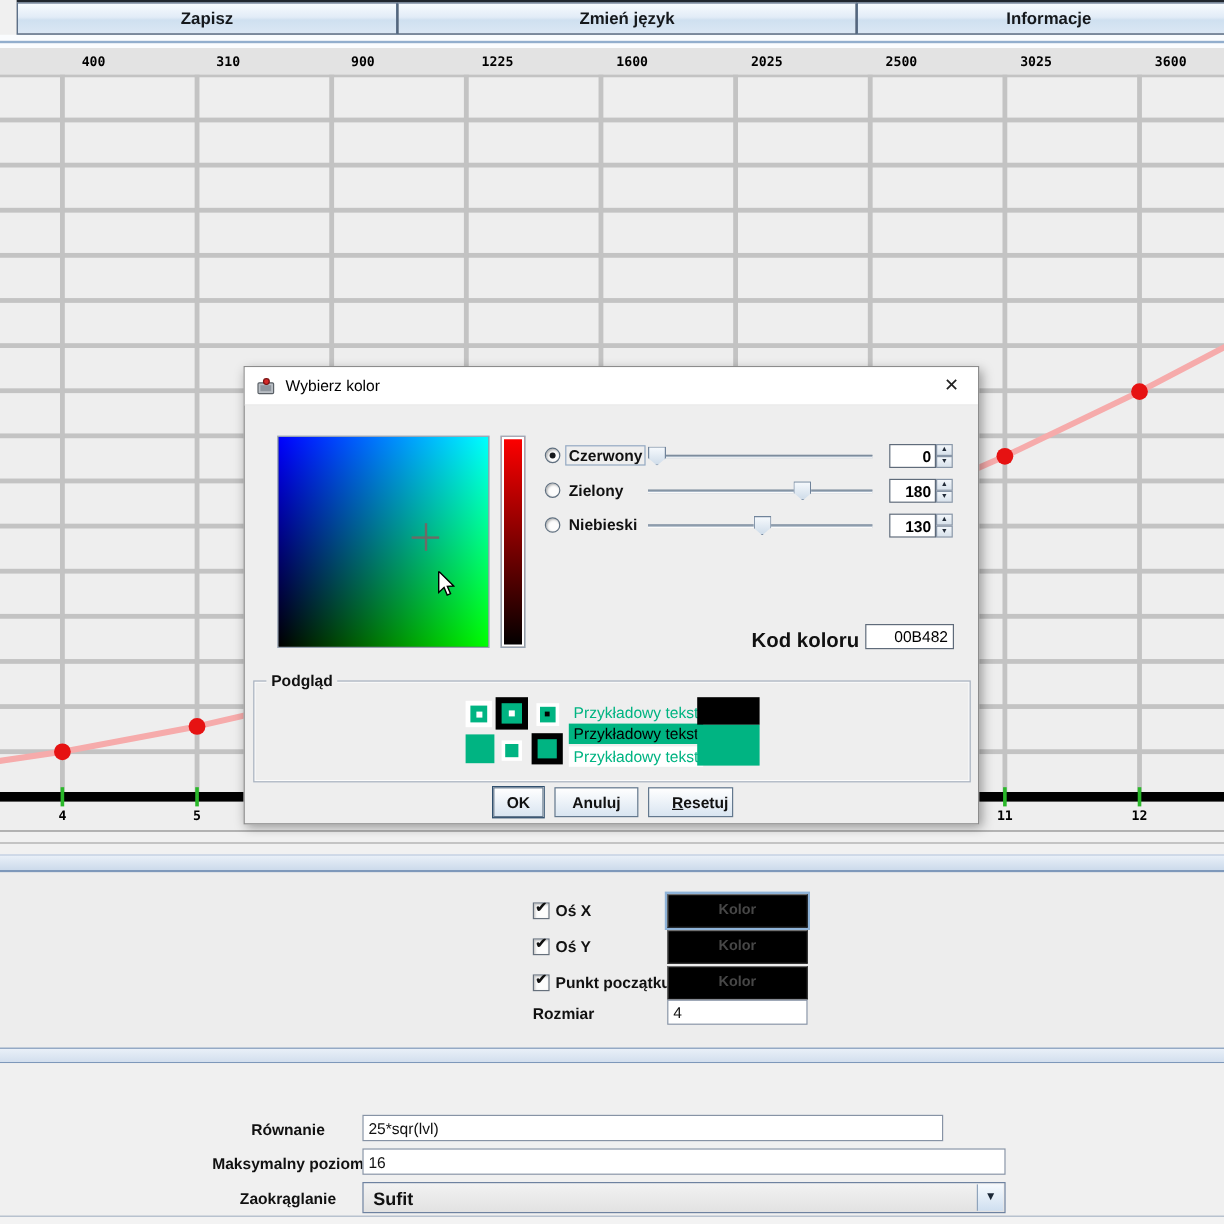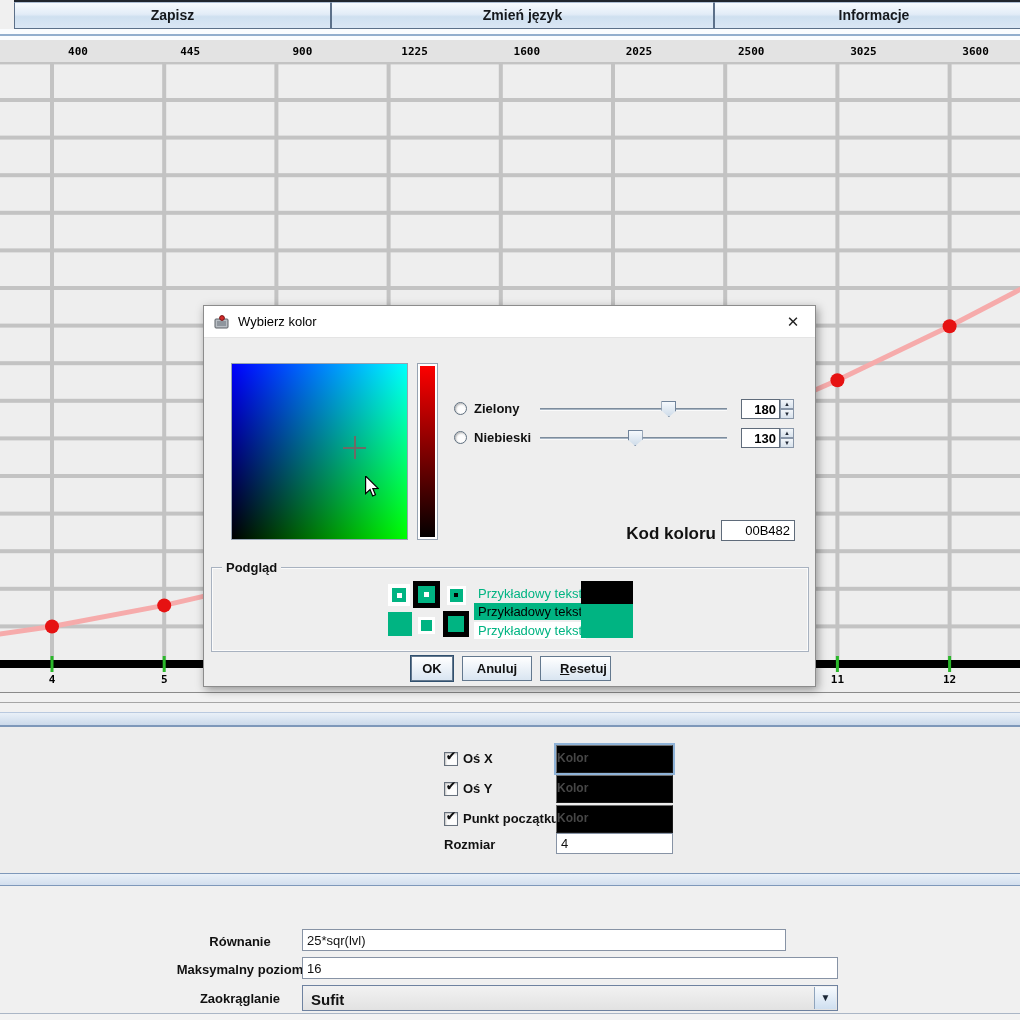--- a/index.html
+++ b/index.html
@@ -38,21 +38,21 @@
 
   .eq-panel { position:absolute; top:886px; left:0; width:1020px; height:127px; background:#f0f0f0; }
   .bottom-strip { position:absolute; top:1013px; left:0; width:1020px; height:7px; background:#f3f3f3; border-top:1px solid #aab6c6; }
 
   .panel-label { position:absolute; font-weight:bold; font-size:13px; color:#111; }
   .cb { position:absolute; width:14px; height:14px; background:#fdfdfd; border:1px solid #66707c;
         box-shadow:inset 1px 1px 2px rgba(0,0,0,.25); }
   .cb .check { position:absolute; top:-4px; left:1px; font-size:12px; font-weight:bold; color:#111; }
   .color-btn { position:absolute; width:117px; height:28px; background:#000; border:1px solid #6e6e6e;
         border-bottom-color:#1a1a1a; border-right-color:#1a1a1a; color:#474747; font-weight:bold;
-        font-size:12px; text-align:left; line-height:24px; }
+        font-size:12px; text-align:center; line-height:24px; }
   .color-btn.focus { box-shadow:0 0 0 2px #8fb3d8; }
   .txt-input { position:absolute; border:1px solid #8793a5; background:#fff; font-family:"Liberation Sans",sans-serif;
         font-size:13px; color:#111; padding:0 4px; }
 
   .combo { position:absolute; left:302px; top:99px; width:536px; height:26px; background:linear-gradient(#f2f2f2,#e2e2e2);
         border:1px solid #6e82a0; }
   .combo-value { position:absolute; left:8px; top:5px; font-weight:bold; font-size:15px; color:#111; }
   .combo-arrow-btn { position:absolute; right:1px; top:1px; bottom:1px; width:22px;
         background:linear-gradient(#f6fafe,#cfdff0); border-left:1px solid #8fa4bc; text-align:center; }
   .combo-arrow-btn span { font-size:10px; color:#1b2736; line-height:22px; }
@@ -122,21 +122,21 @@
     <div class="menu-btn">Zapisz</div>
     <div class="menu-btn">Zmień język</div>
     <div class="menu-btn">Informacje</div>
   </div>
   <div class="substrip">
       <div class="line"></div>
     </div>
 
   <div class="ruler" id="ruler">
       <span class="ruler-label" style="left: 52px;">400</span>
-      <span class="ruler-label" style="left: 164.2px;">445</span>
+      <span class="ruler-label" style="left: 164.2px;">310</span>
       <span class="ruler-label" style="left: 276.4px;">900</span>
       <span class="ruler-label" style="left: 388.6px;">1225</span>
       <span class="ruler-label" style="left: 500.8px;">1600</span>
       <span class="ruler-label" style="left: 613px;">2025</span>
       <span class="ruler-label" style="left: 725.2px;">2500</span>
       <span class="ruler-label" style="left: 837.4px;">3025</span>
       <span class="ruler-label" style="left: 949.6px;">3600</span>
     </div>
 
   <div class="chart-wrap">
@@ -263,20 +263,35 @@
     <div class="color-square"></div>
     <div class="crosshair-h"></div>
     <div class="crosshair-v"></div>
     <span class="cursor">
       <svg width="15" height="21" viewBox="0 0 11 16">
           <path d="M1 0 L1 13.5 L4.4 10.3 L6.4 15.2 L8.5 14.3 L6.5 9.6 L10.5 9.4 Z" fill="#ffffff" stroke="#000" stroke-width="0.9"></path>
         </svg>
     </span>
     <div class="red-bar"></div>
 
+    <div class="channel-row" style="top:63px;">
+      <span class="radio sel"></span>
+      <span class="channel-label focus">Czerwony</span>
+      <div class="channel-slider">
+          <div class="slider-track"></div>
+          <div class="slider-thumb" style="left: 2px;"></div>
+        </div>
+      <div class="spinner">
+        <input class="spin-val" value="0" style="">
+        <div class="spin-btns">
+            <div class="spin-up">▲</div>
+            <div class="spin-dn">▼</div>
+          </div>
+      </div>
+    </div>
     <div class="channel-row" style="top:92px;">
       <span class="radio"></span>
       <span class="channel-label">Zielony</span>
       <div class="channel-slider">
           <div class="slider-track"></div>
           <div class="slider-thumb" style="left: 123.412px;"></div>
         </div>
       <div class="spinner">
         <input class="spin-val" value="180" style="">
         <div class="spin-btns">

